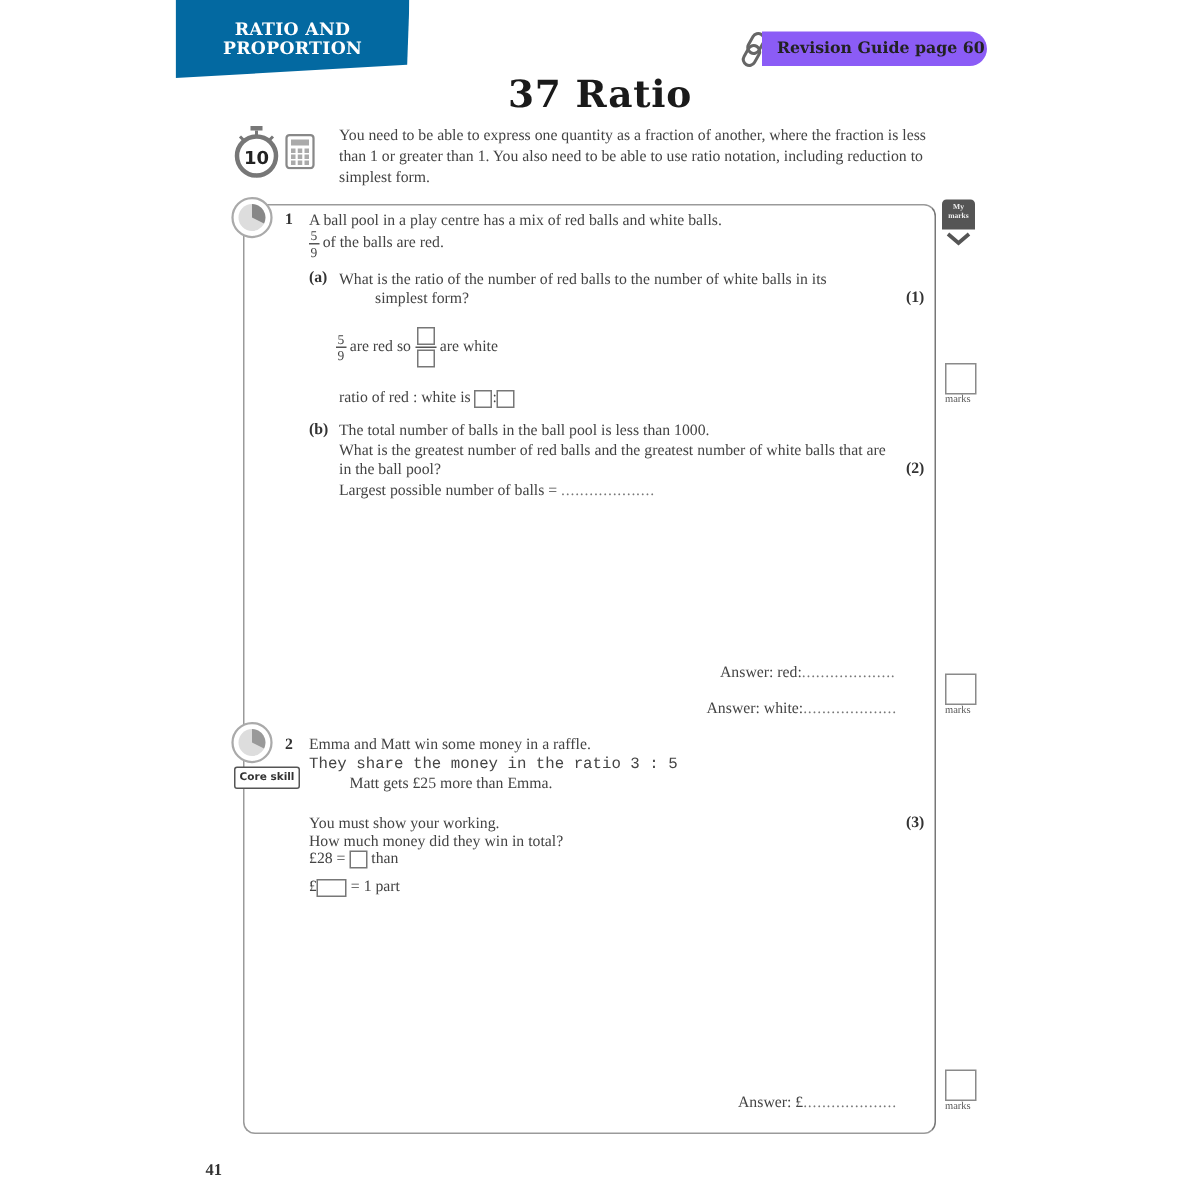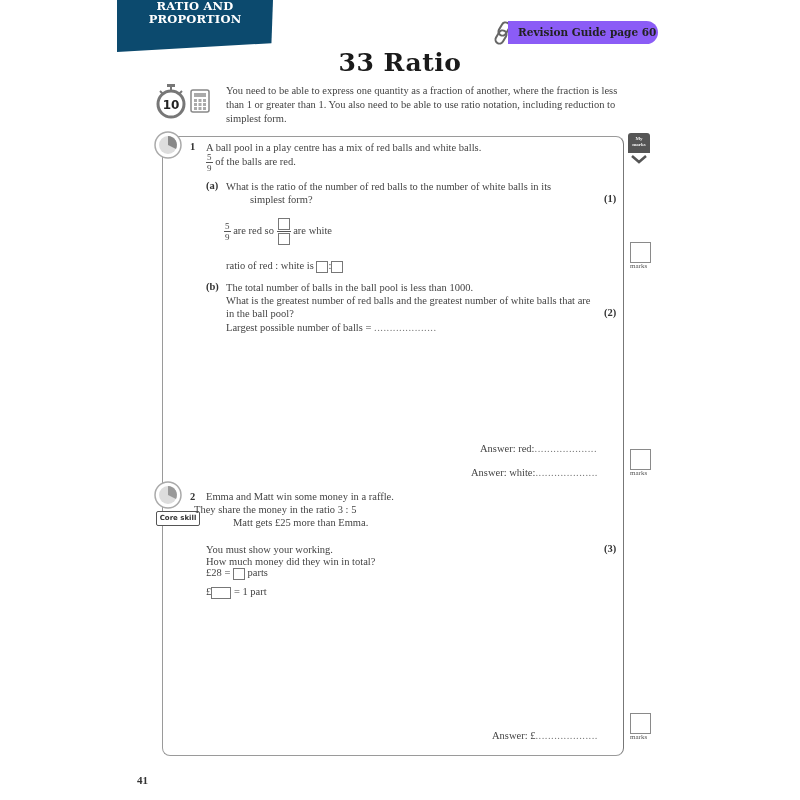--- a/index.html
+++ b/index.html
@@ -1,22 +1,22 @@
 <!DOCTYPE html>
 <html><head>
 <meta charset="utf-8">
 <style>
   html, body { margin: 0; padding: 0; background: #ffffff; }
   body { width: 800px; height: 800px; position: relative; overflow: hidden;
          font-family: "Liberation Serif", "DejaVu Serif", serif; color: #3a3a3a; }
   .abs { position: absolute; }
-  .section-tab { left: 117px; top: 0; width: 156px; height: 52px; background: #0c4a6e;
+  .section-tab { left: 117px; top: 0; width: 156px; height: 52px; background: #0369a1;
     clip-path: polygon(0 0, 100% 0, 99% 83%, 0 100%); color: #fff; font-weight: bold;
     font-family: "DejaVu Serif", serif; font-size: 11.5px; line-height: 13px;
-    text-align: center; box-sizing: border-box; letter-spacing: 0.2px; }
+    text-align: center; padding-top: 13px; box-sizing: border-box; letter-spacing: 0.2px; }
   .rev-pill { left: 508px; top: 21px; width: 150px; height: 23px; background: #8b5cf6;
     border-radius: 0 12px 12px 0; font-family: "DejaVu Serif", serif; font-weight: bold;
     font-size: 10.5px; color: #222; line-height: 23px; padding-left: 10px; box-sizing: border-box; }
   .link-icon { left: 492px; top: 20px; width: 22px; height: 26px; }
   .title { left: 0; width: 800px; top: 48px; text-align: center; font-family: "DejaVu Serif", serif;
     font-weight: bold; font-size: 25px; color: #1a1a1a; letter-spacing: 0.5px; }
   .timer { left: 155px; top: 83px; width: 32px; height: 36px; }
   .calc { left: 190px; top: 89px; width: 20px; height: 24px; }
   .intro { left: 226px; top: 84px; width: 400px; font-size: 10.5px; line-height: 14px; color: #444; }
   .qbox { left: 162px; top: 136px; width: 462px; height: 620px; border: 1px solid #9a9a9a;
@@ -52,21 +52,21 @@
 </div>
 
 <svg class="abs link-icon" viewBox="0 0 22 26">
   <rect x="8" y="2" width="8" height="14" rx="4" transform="rotate(30 12 9)" fill="none" stroke="#666" stroke-width="2"></rect>
   <rect x="5" y="10" width="8" height="14" rx="4" transform="rotate(30 9 17)" fill="none" stroke="#666" stroke-width="2"></rect>
 </svg>
 <div class="abs rev-pill">
   <span>Revision Guide page 60</span>
 </div>
 
-<div class="abs title">33 Ratio</div>
+<div class="abs title">37 Ratio</div>
 
 <svg class="abs timer" viewBox="0 0 32 36">
   <rect x="12" y="1" width="8" height="3" fill="#777"></rect>
   <line x1="16" y1="4" x2="16" y2="7" stroke="#777" stroke-width="2"></line>
   <line x1="5" y1="8" x2="8" y2="11" stroke="#777" stroke-width="2"></line>
   <line x1="27" y1="8" x2="24" y2="11" stroke="#777" stroke-width="2"></line>
   <circle cx="16" cy="21" r="13" fill="#fff" stroke="#777" stroke-width="3"></circle>
   <text x="16" y="26" text-anchor="middle" font-family="DejaVu Sans, sans-serif" font-weight="bold" font-size="12" fill="#222">10</text>
 </svg>
 <svg class="abs calc" viewBox="0 0 20 24">
@@ -148,30 +148,30 @@
 
 <svg class="abs qicon" style="left:153px;top:480px;" viewBox="0 0 30 30">
   <circle cx="15" cy="15" r="13" fill="#fff" stroke="#aaa" stroke-width="1.5"></circle>
   <circle cx="15" cy="15" r="9" fill="#ddd"></circle>
   <path d="M15 6 A9 9 0 0 1 23 19 L15 15 Z" fill="#999"></path>
 </svg>
 <div class="abs qnum" style="left:190px;top:491px;">2</div>
 <div class="abs coreskill">Core skill</div>
 
 <div class="abs txt" style="left:206px;top:490px;">Emma and Matt win some money in a raffle.</div>
-<div class="abs txt" style="left:194px;top:503px;">They share the money in the ratio 3 : 5</div>
+<div class="abs txt" style="left:206px;top:503px;font-family:Liberation Mono, monospace;">They share the money in the ratio 3 : 5</div>
 <div class="abs txt" style="left:206px;top:516px;margin-left:27px;">Matt gets £25 more than Emma.</div>
 <div class="abs txt" style="left:206px;top:530px;margin-top:25px;">How much money did they win in total?</div>
 <div class="abs txt" style="left:206px;top:543px;">You must show your working.</div>
 <div class="abs markv" style="left:604px;top:543px;">(3)</div>
 
 <div class="abs txt" style="left:206px;top:566px;">
   <span>£28 =</span>
   <span class="sbox"></span>
-  <span>parts</span>
+  <span>than</span>
 </div>
 <div class="abs txt" style="left:206px;top:585px;">
   <span>£</span><span class="sbox wide"></span>
   <span>= 1 part</span>
 </div>
 
 <div class="abs txt" style="left:492px;top:729px;">
   <span>Answer: £</span><span class="dots">....................</span>
 </div>
 

